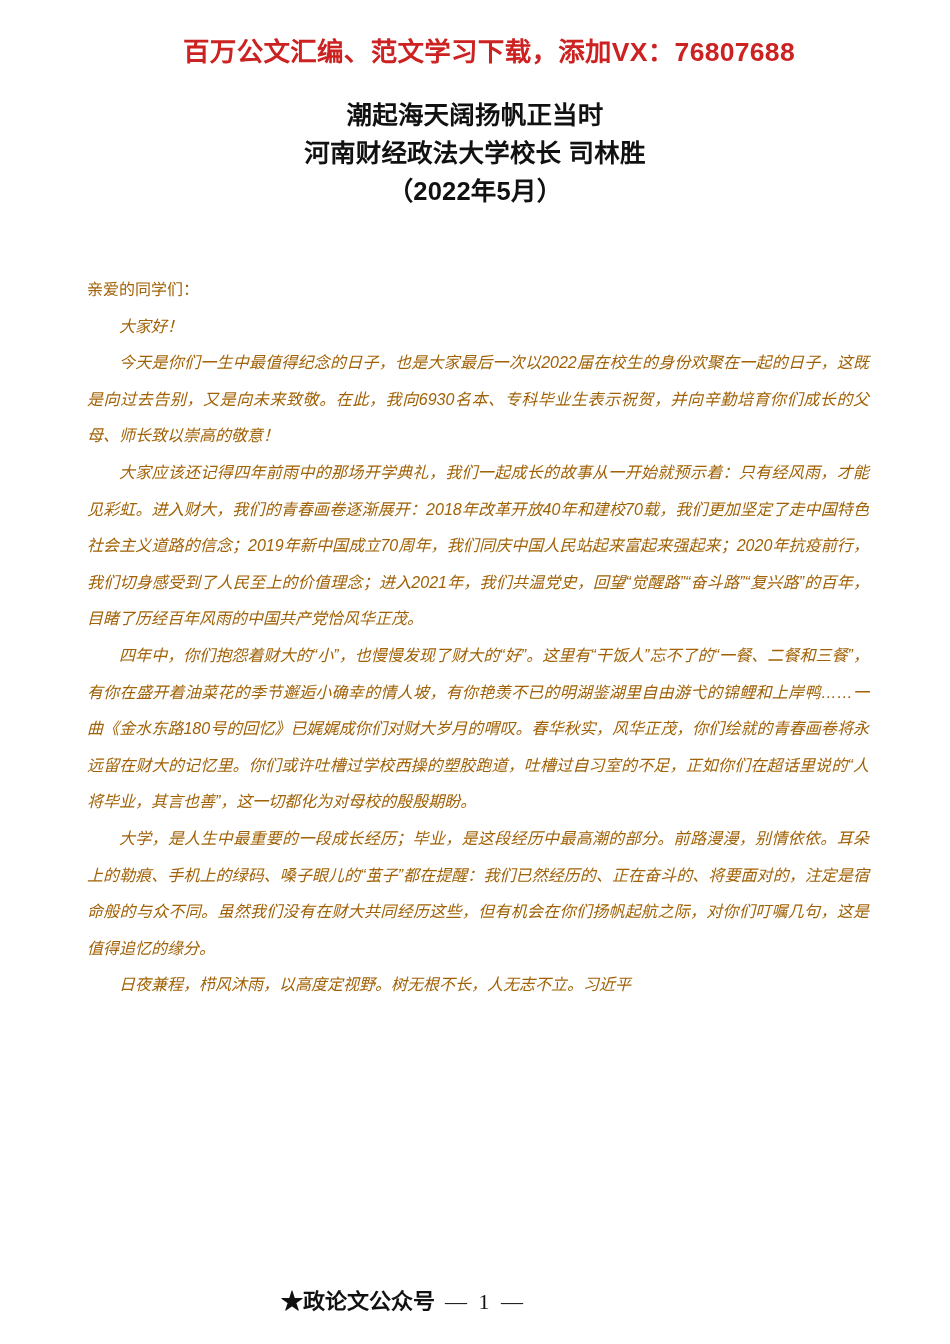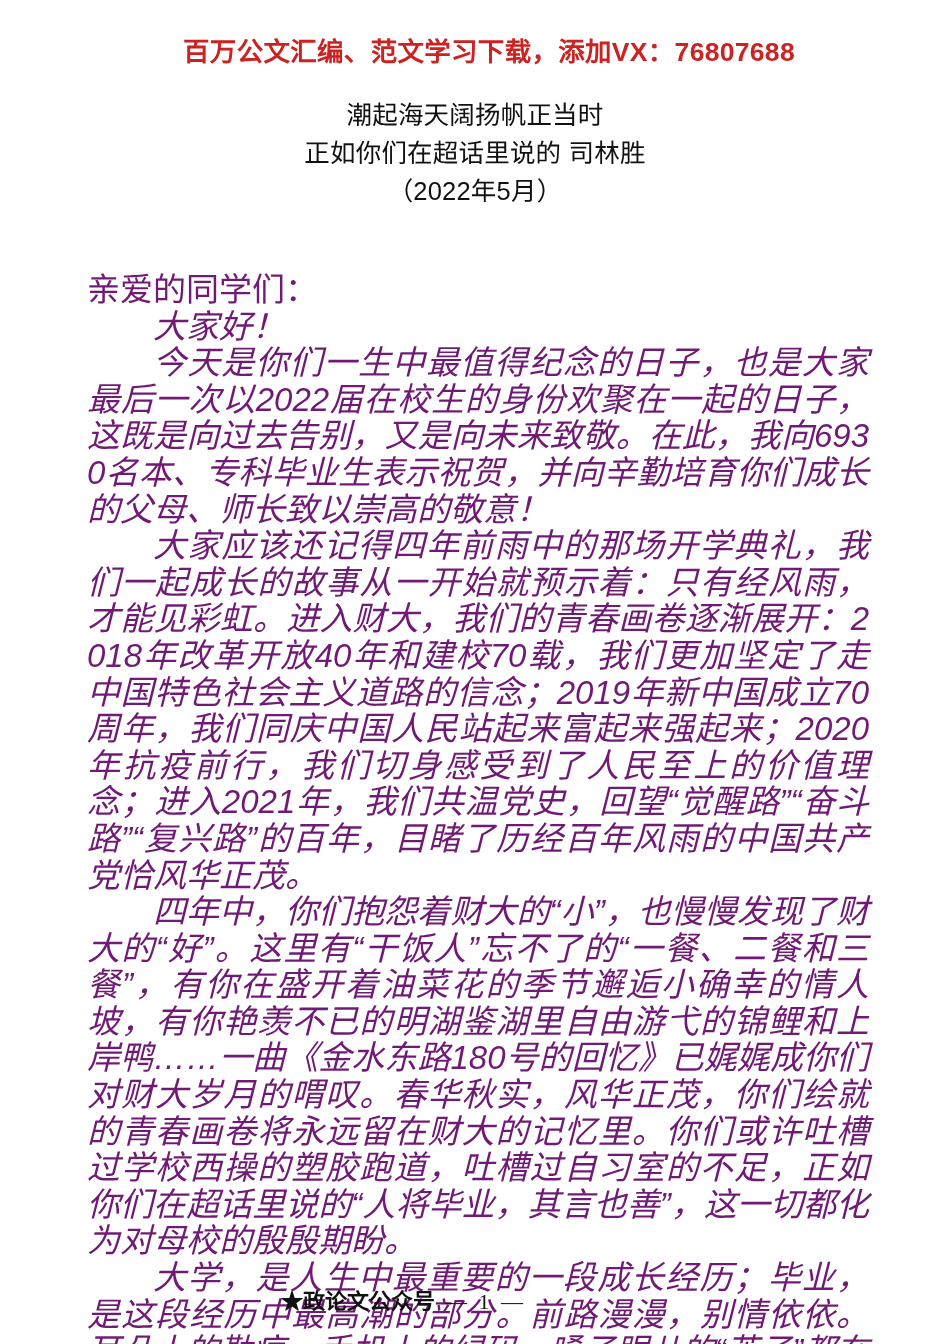--- a/index.html
+++ b/index.html
@@ -46,40 +46,40 @@
   #title-block {
     position: absolute;
     top: 96px;
     left: 0;
     width: 950px;
     text-align: center;
   }
 
   #title-block .title-line {
     font-size: 25.5px;
-    font-weight: 400;
+    font-weight: 700;
     line-height: 38px;
     color: #111111;
     letter-spacing: 0.2px;
     white-space: nowrap;
   }
 
   
   #body-text {
     position: absolute;
     top: 272px;
     left: 87px;
     width: 782px;
   }
 
   #body-text p {
     margin: 0;
-    font-size: 33px;
+    font-size: 16px;
     line-height: 36.6px;
-    color: #701a75;
+    color: #a16207;
     text-align: justify;
     text-justify: inter-ideograph;
     letter-spacing: 0px;
     word-break: break-all;
   }
 
   #body-text p.indent {
     text-indent: 2em;
     font-style: italic;
   }
@@ -124,21 +124,21 @@
 <body>
 
 <div id="page">
 
   <div id="promo-banner">
     <span class="promo-text">百万公文汇编、范文学习下载，添加VX：76807688</span>
   </div>
 
   <div id="title-block">
     <div class="title-line">潮起海天阔扬帆正当时</div>
-    <div class="title-line">正如你们在超话里说的  司林胜</div>
+    <div class="title-line">河南财经政法大学校长  司林胜</div>
     <div class="title-line">（2022年5月）</div>
   </div>
 
   <div id="body-text">
     <p class="salutation">亲爱的同学们：</p>
     <p class="indent">大家好！</p>
     <p class="indent">今天是你们一生中最值得纪念的日子，也是大家最后一次以2022届在校生的身份欢聚在一起的日子，这既是向过去告别，又是向未来致敬。在此，我向6930名本、专科毕业生表示祝贺，并向辛勤培育你们成长的父母、师长致以崇高的敬意！</p>
     <p class="indent">大家应该还记得四年前雨中的那场开学典礼，我们一起成长的故事从一开始就预示着：只有经风雨，才能见彩虹。进入财大，我们的青春画卷逐渐展开：2018年改革开放40年和建校70载，我们更加坚定了走中国特色社会主义道路的信念；2019年新中国成立70周年，我们同庆中国人民站起来富起来强起来；2020年抗疫前行，我们切身感受到了人民至上的价值理念；进入2021年，我们共温党史，回望“觉醒路”“奋斗路”“复兴路”的百年，目睹了历经百年风雨的中国共产党恰风华正茂。</p>
     <p class="indent">四年中，你们抱怨着财大的“小”，也慢慢发现了财大的“好”。这里有“干饭人”忘不了的“一餐、二餐和三餐”，有你在盛开着油菜花的季节邂逅小确幸的情人坡，有你艳羡不已的明湖鉴湖里自由游弋的锦鲤和上岸鸭……一曲《金水东路180号的回忆》已娓娓成你们对财大岁月的喟叹。春华秋实，风华正茂，你们绘就的青春画卷将永远留在财大的记忆里。你们或许吐槽过学校西操的塑胶跑道，吐槽过自习室的不足，正如你们在超话里说的“人将毕业，其言也善”，这一切都化为对母校的殷殷期盼。</p>
     <p class="indent">大学，是人生中最重要的一段成长经历；毕业，是这段经历中最高潮的部分。前路漫漫，别情依依。耳朵上的勒痕、手机上的绿码、嗓子眼儿的“茧子”都在提醒：我们已然经历的、正在奋斗的、将要面对的，注定是宿命般的与众不同。虽然我们没有在财大共同经历这些，但有机会在你们扬帆起航之际，对你们叮嘱几句，这是值得追忆的缘分。</p>

